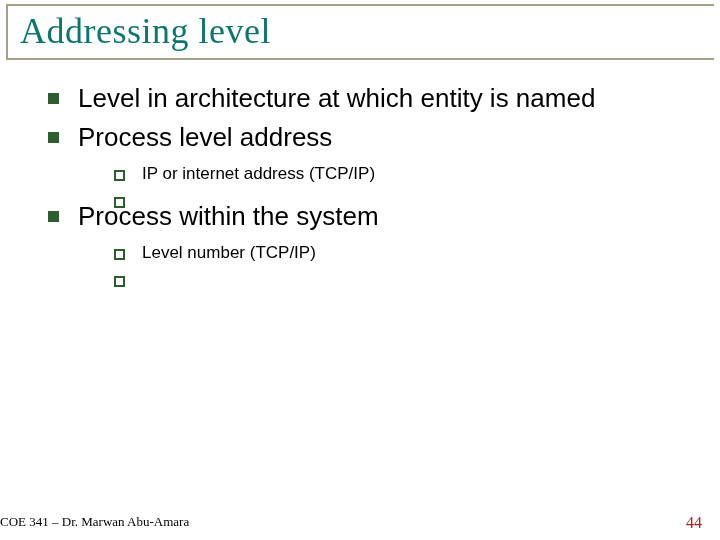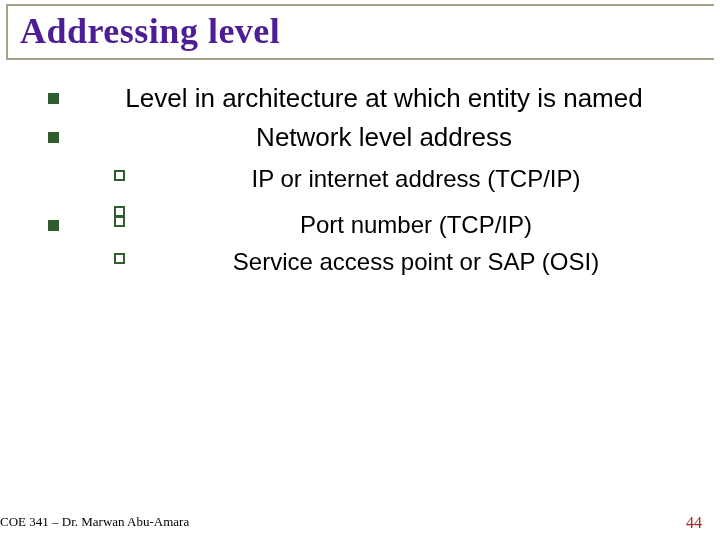--- a/index.html
+++ b/index.html
@@ -14,22 +14,22 @@
     height: 540px;
     position: relative;
     padding: 0;
   }
   .title-wrap {
     position: relative;
     padding: 10px 0 6px 20px;
   }
   .title {
     font-size: 36px;
-    font-weight: bold;
-    color: #4c1d95;
+    font-weight: normal;
+    color: #0f766e;
     letter-spacing: 0.5px;
   }
   .title-rule-outer {
     position: absolute;
     left: 6px;
     right: 6px;
     top: 4px;
     bottom: 0;
     border-left: 2px solid #a6a08a;
     border-top: 2px solid #a6a08a;
@@ -46,33 +46,32 @@
   }
   .lvl1 {
     list-style: none;
     font-size: 26px;
     line-height: 1.25;
   }
   .lvl1 > li {
     position: relative;
     padding-left: 34px;
     margin-bottom: 6px;
-    text-align: center;
   }
   .lvl1 > li > .bullet1 {
     position: absolute;
     left: 4px;
     top: 11px;
     width: 11px;
     height: 11px;
     background: #2f5d2f;
   }
   .lvl2 {
     list-style: none;
-    font-size: 24px;
+    font-size: 17px;
     margin: 10px 0 14px 34px;
     line-height: 1.35;
   }
   .lvl2 > li {
     position: relative;
     padding-left: 30px;
     margin-bottom: 4px;
   }
   .lvl2 > li > .bullet2 {
     position: absolute;
@@ -117,42 +116,42 @@
     <ul class="lvl1">
 
       <li>
         <span class="bullet1"></span>
         <span>Level in architecture at which entity is named</span>
       </li>
 
 
       <li>
         <span class="bullet1"></span>
-        <span>Network level address</span>
+        <span>Process level address</span>
         <ul class="lvl2">
           <li>
             <span class="bullet2"></span>
             <span>IP or internet address (TCP/IP)</span>
           </li>
           <li>
             <span class="bullet2"></span>
           </li>
         </ul>
       </li>
 
       <li>
         <span class="bullet1"></span>
+        <span>Process within the system</span>
         <ul class="lvl2">
           <li>
             <span class="bullet2"></span>
-            <span>Port number (TCP/IP)</span>
+            <span>Level number (TCP/IP)</span>
           </li>
           <li>
             <span class="bullet2"></span>
-            <span>Service access point or SAP (OSI)</span>
           </li>
         </ul>
       </li>
 
     </ul>
   </div>
 
   <div class="footer">COE 341 – Dr. Marwan Abu-Amara</div>
   <div class="pagenum">44</div>
 

